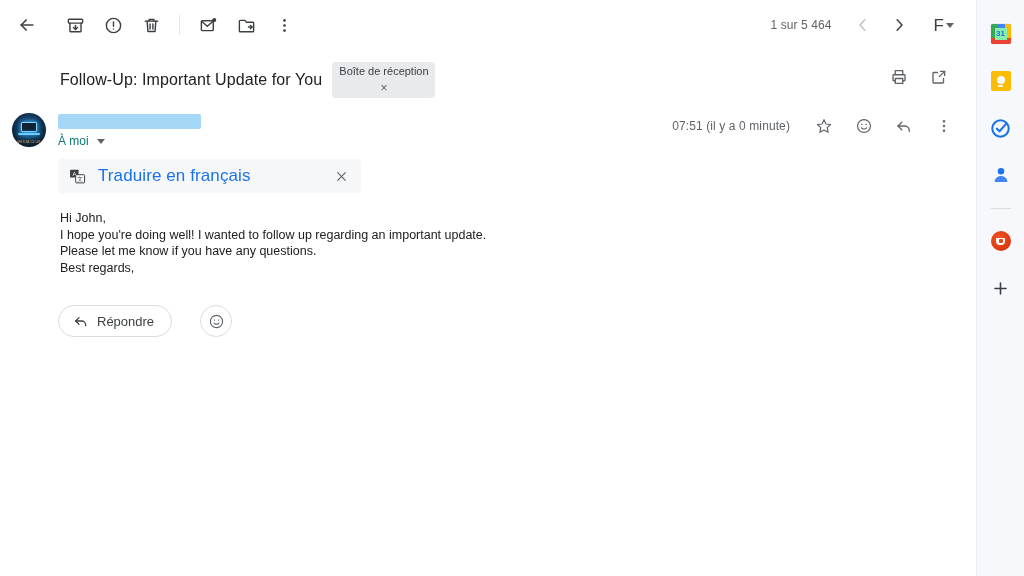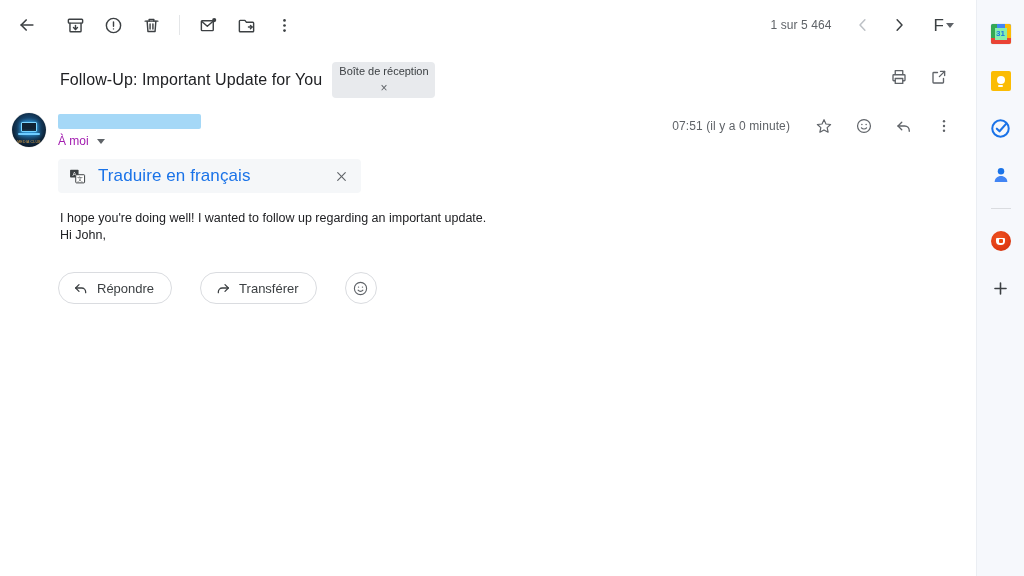--- a/index.html
+++ b/index.html
@@ -210,21 +210,21 @@
     height: 15px;
     border-radius: 2px;
     background: #a5d8f7;
   }
   .to-line {
     display: flex;
     align-items: center;
     gap: 8px;
     margin-top: 5px;
     font-size: 12px;
-    color: #a21caf;
+    color: #0f766e;
     cursor: pointer;
     width: max-content;
   }
   .to-line .caret-dn { border-top-color: #5f6368; }
 
   .msg-head-right {
     position: absolute;
     right: 16px;
     top: 8px;
     display: flex;
@@ -583,40 +583,35 @@
       <span class="tr-link">Traduire en français</span>
       <span class="tr-close">
         <svg width="13" height="13" viewBox="0 0 24 24" fill="none" stroke="#5f6368" stroke-width="2.1" stroke-linecap="round">
           <line x1="5" y1="5" x2="19" y2="19"></line>
             <line x1="19" y1="5" x2="5" y2="19"></line>
         </svg>
       </span>
     </div>
 
     <div class="mail-body">
+      <p>Hi John,</p>
       <p>I hope you're doing well! I wanted to follow up regarding an important update.</p>
-      <p>Hi John,</p>
+      <p>Please let me know if you have any questions.</p>
+      <p>Best regards,</p>
     </div>
 
     <div class="actions">
       <button class="act-btn">
         <svg width="16" height="16" viewBox="0 0 24 24" fill="none" stroke="#3c4043" stroke-width="1.9" stroke-linecap="round" stroke-linejoin="round">
           <polyline points="9 7 4 12 9 17"></polyline>
             <path d="M4 12h9a6 6 0 0 1 6 6v1"></path>
         </svg>
         <span>Répondre</span>
       </button>
 
-      <button class="act-btn">
-        <svg width="16" height="16" viewBox="0 0 24 24" fill="none" stroke="#3c4043" stroke-width="1.9" stroke-linecap="round" stroke-linejoin="round">
-          <polyline points="15 7 20 12 15 17"></polyline>
-            <path d="M20 12h-9a6 6 0 0 0-6 6v1"></path>
-        </svg>
-        <span>Transférer</span>
-      </button>
 
       <button class="act-icon-btn">
         <svg width="17" height="17" viewBox="0 0 24 24" fill="none" stroke="#5f6368" stroke-width="1.6" stroke-linecap="round">
           <circle cx="12" cy="12" r="8.6"></circle>
             <circle cx="9.2" cy="10" r="1" fill="#5f6368" stroke="none"></circle>
             <circle cx="14.8" cy="10" r="1" fill="#5f6368" stroke="none"></circle>
             <path d="M8.6 14.4a4.4 4.4 0 0 0 6.8 0"></path>
         </svg>
       </button>
     </div>

